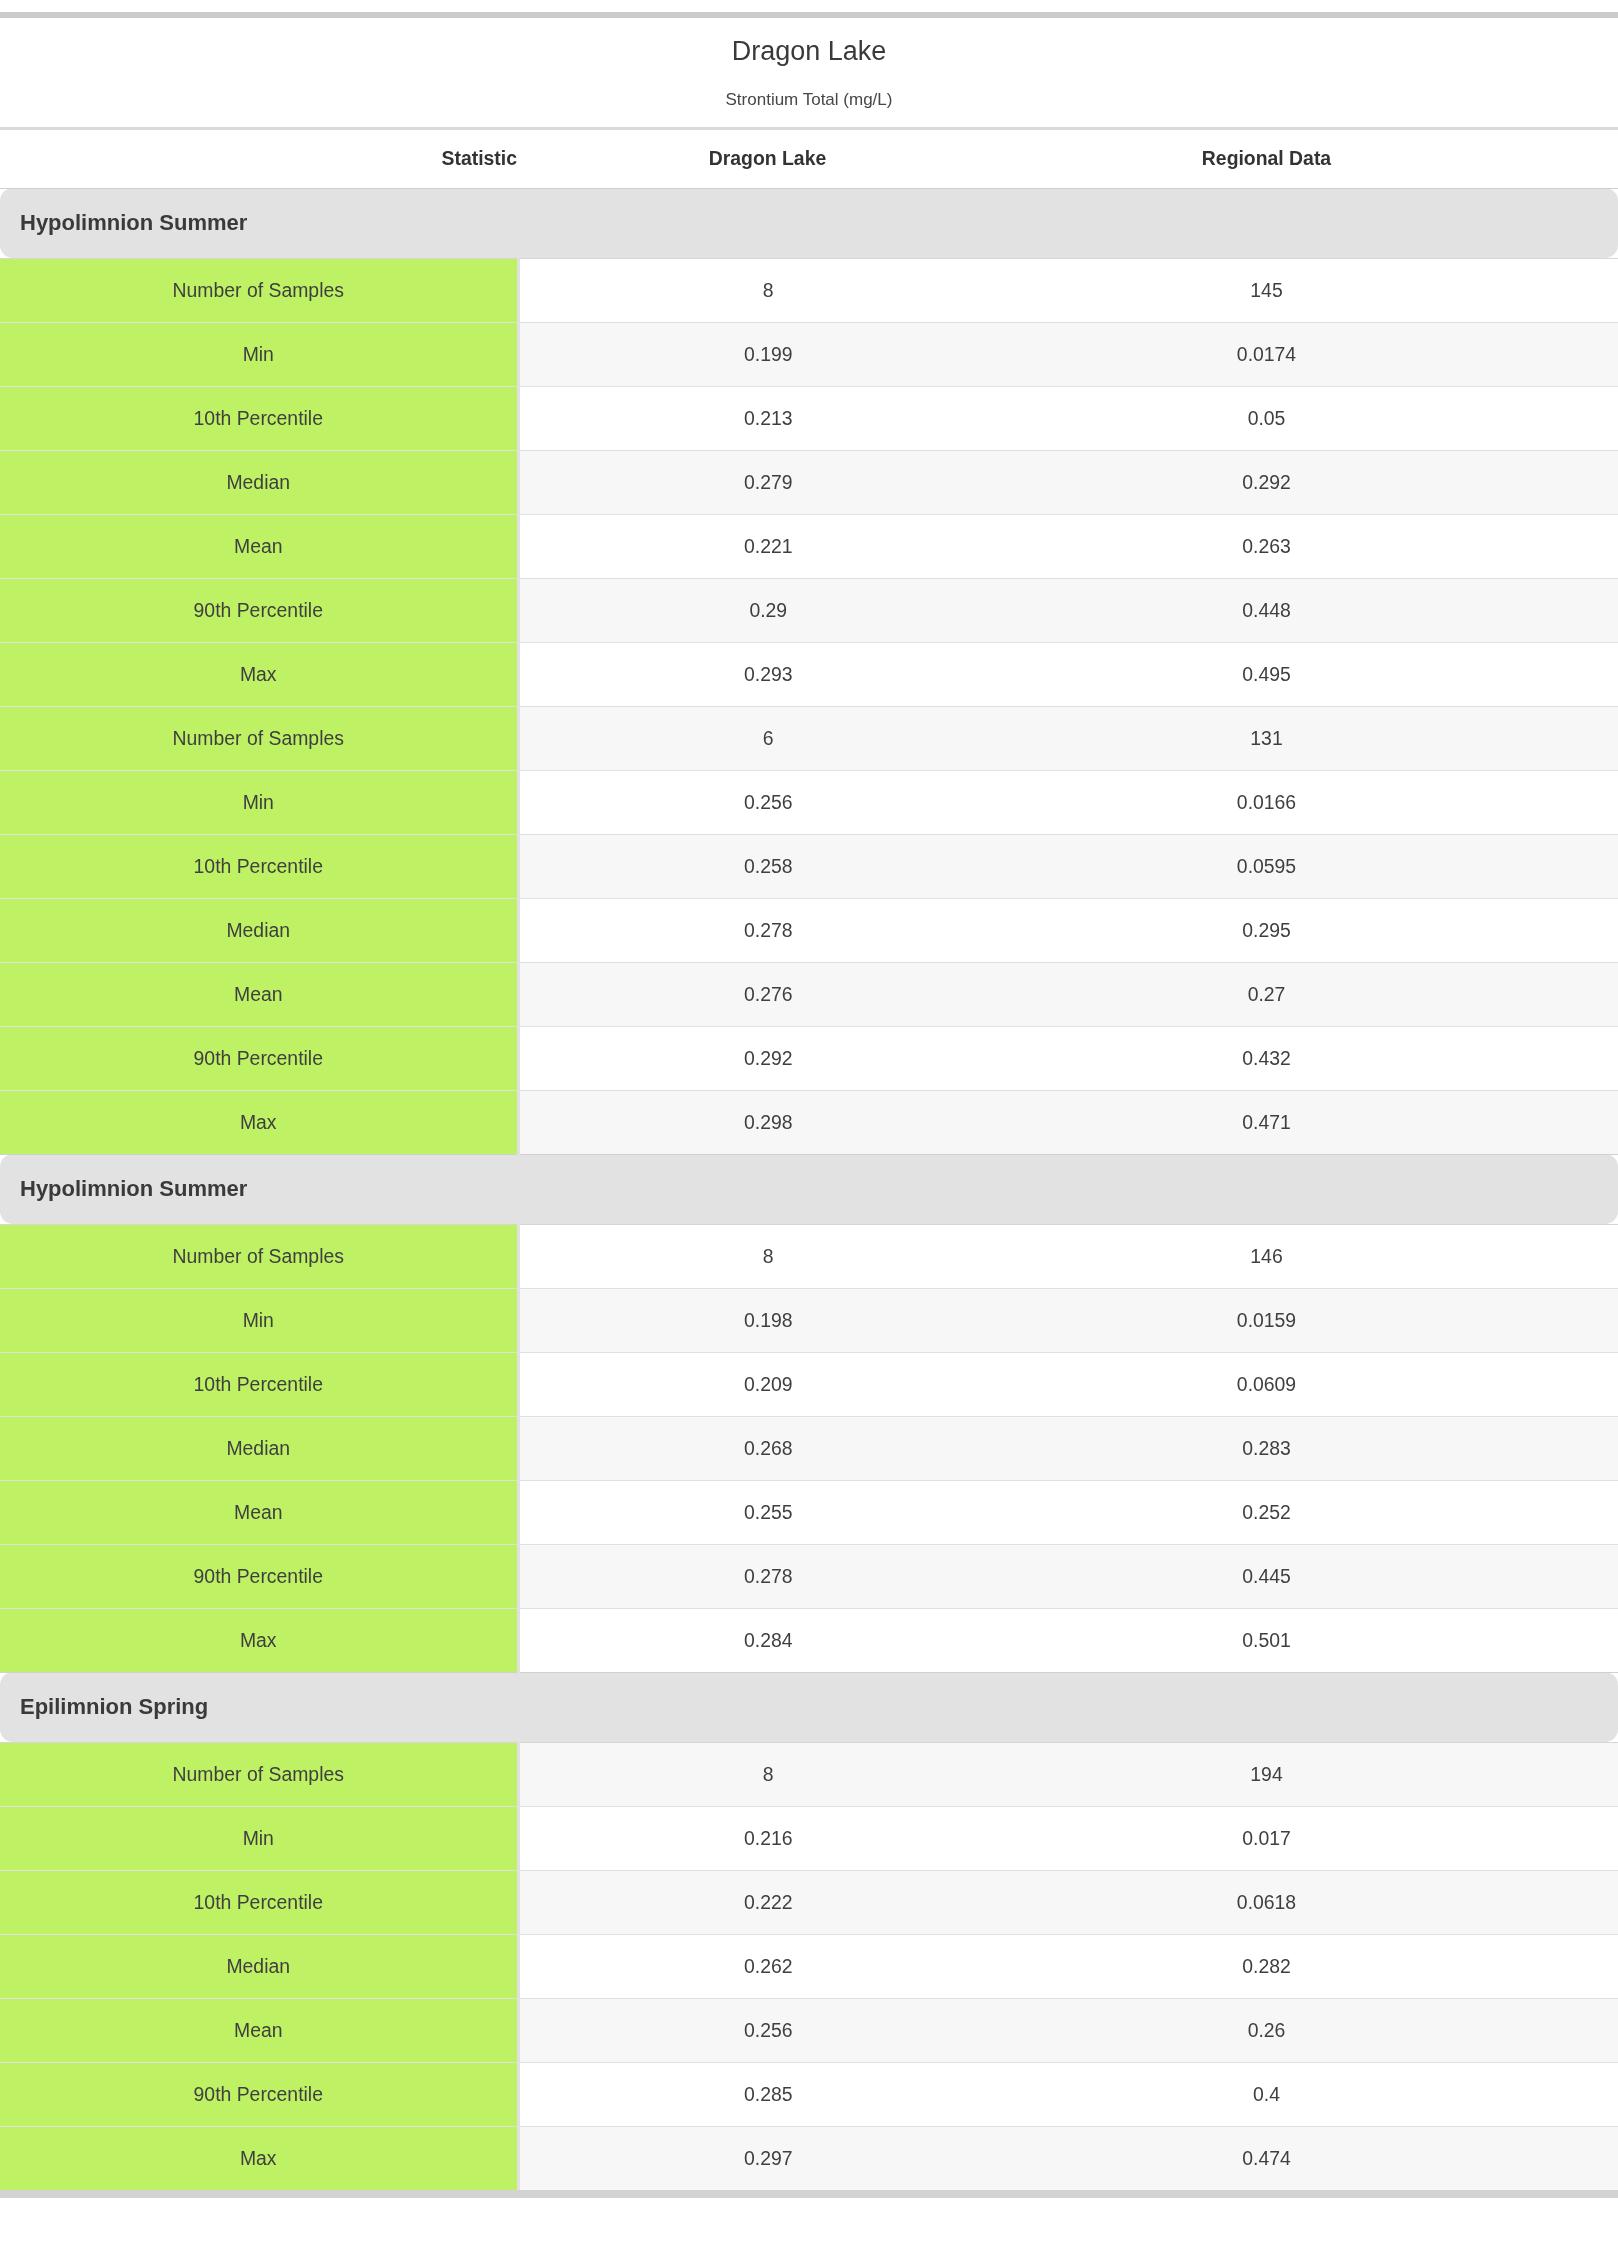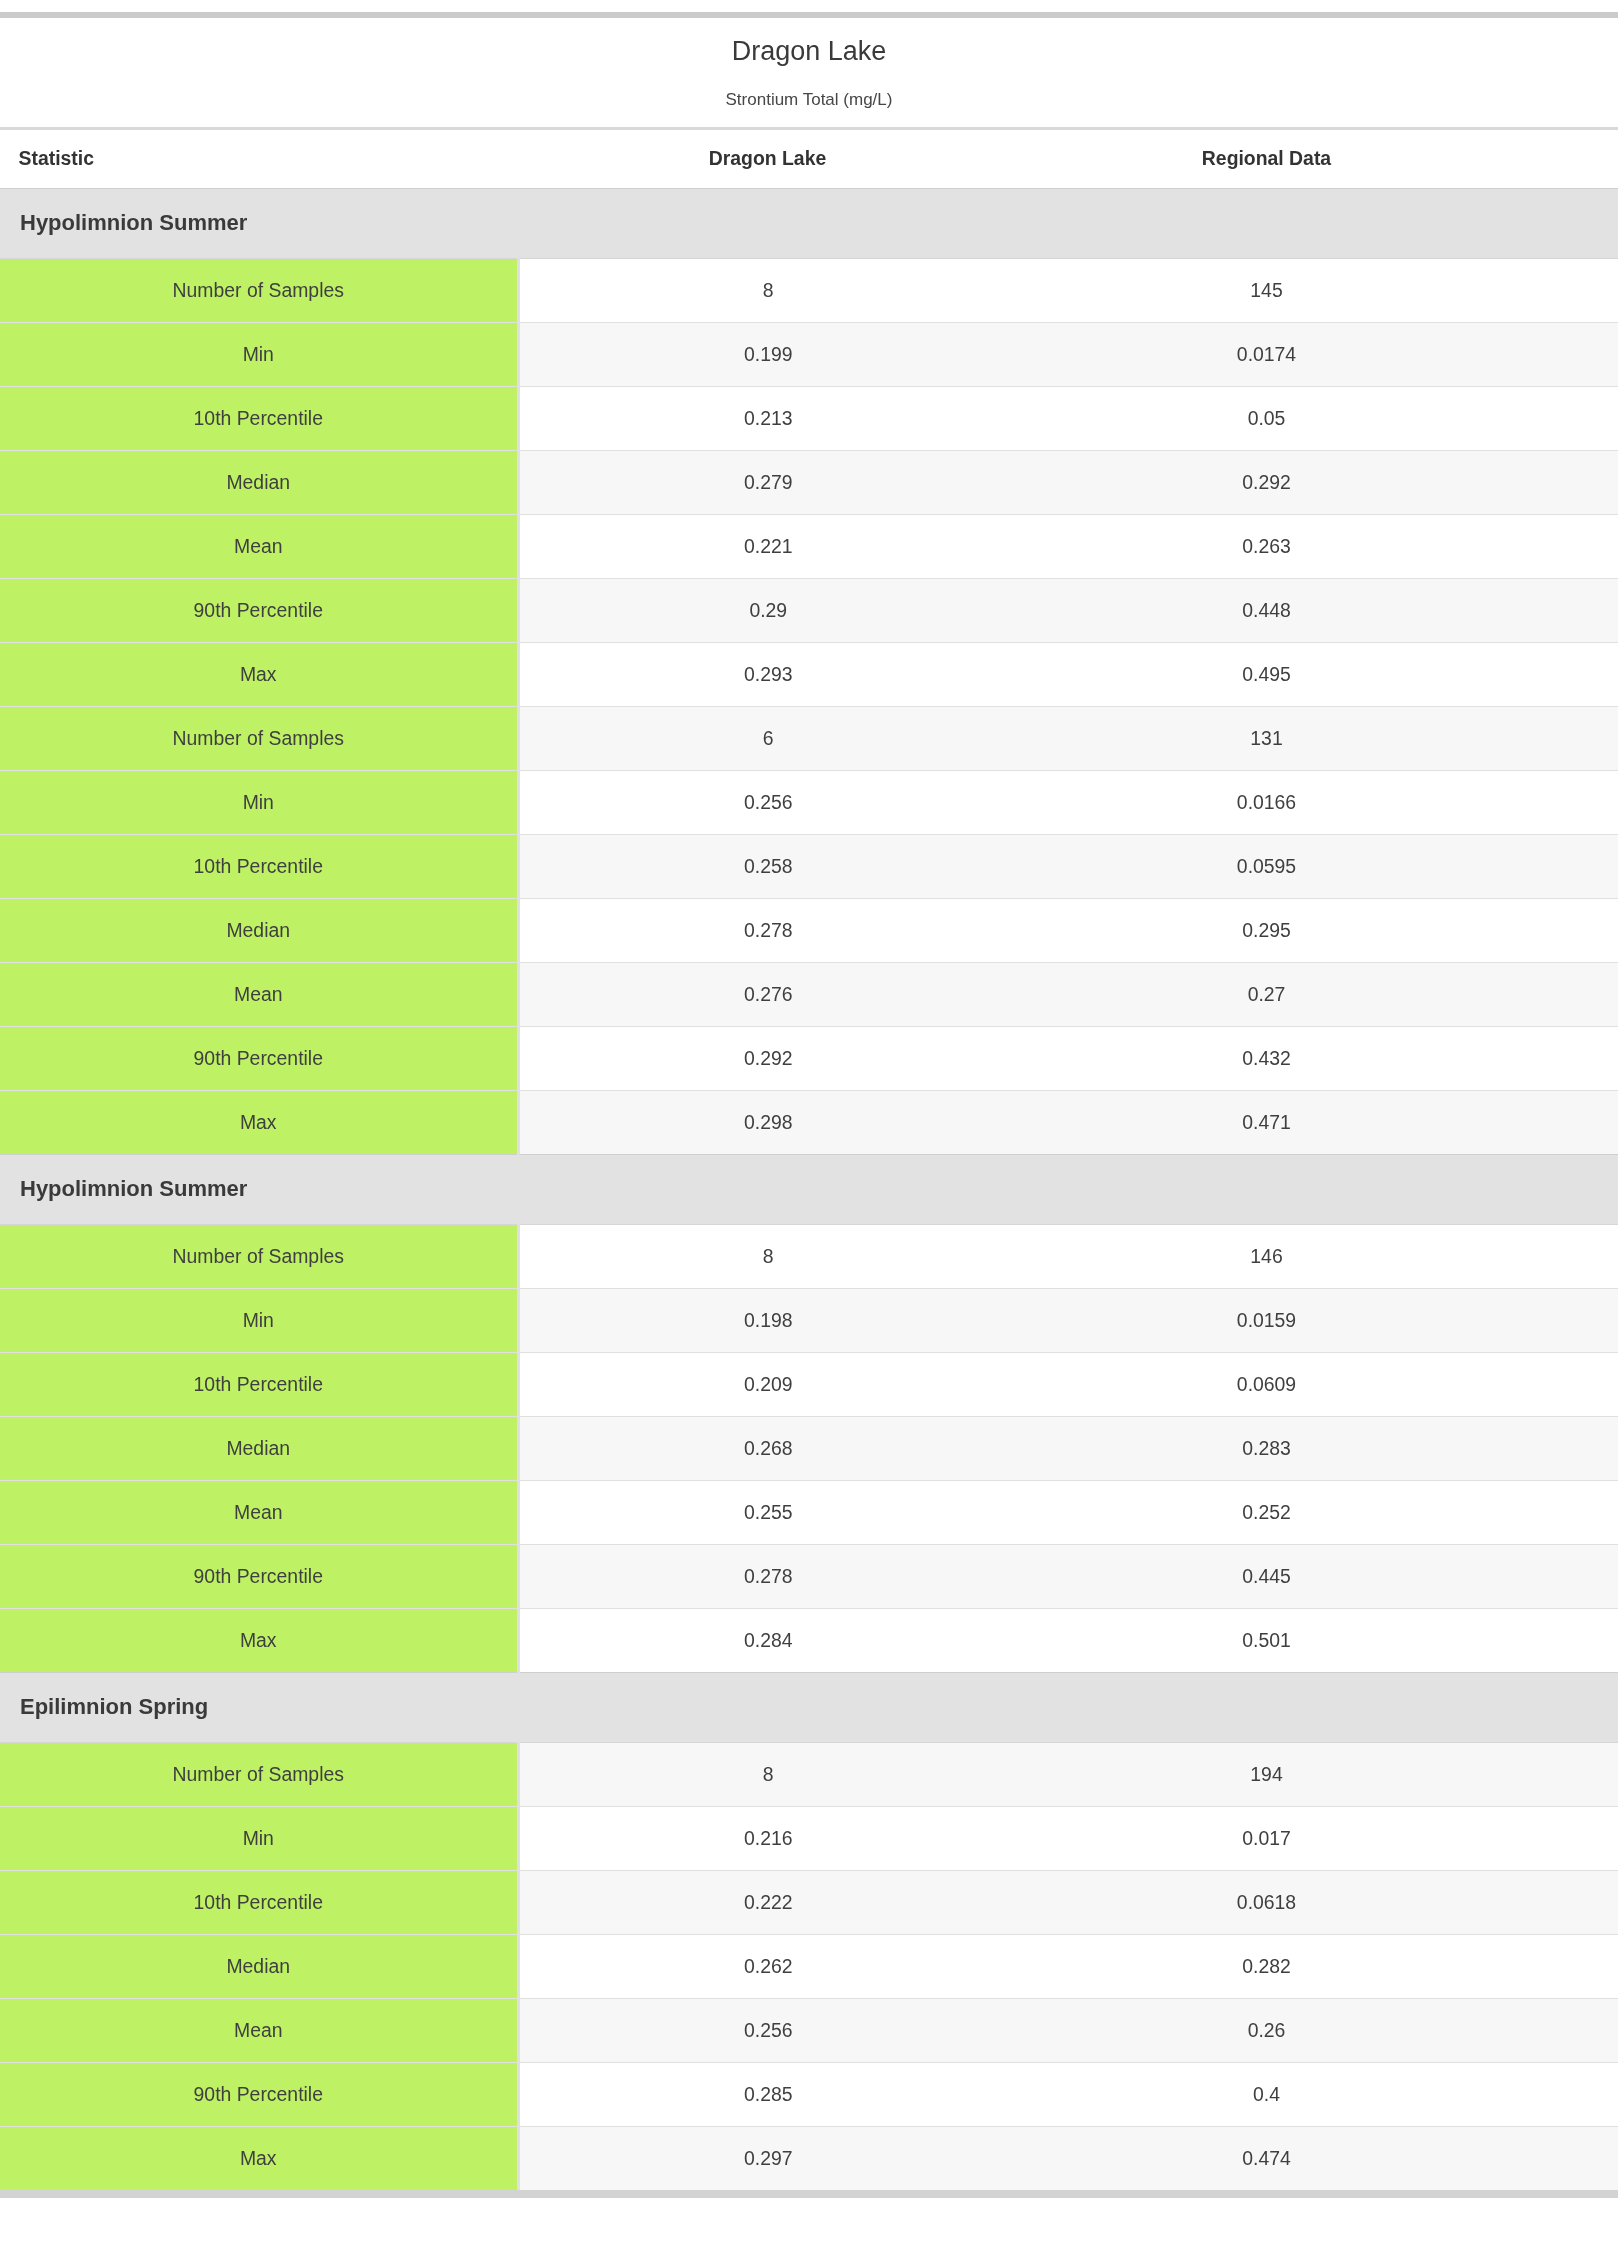--- a/index.html
+++ b/index.html
@@ -32,34 +32,35 @@
   col.c-regional{width:499px;}
   col.c-spacer{width:102px;}
 
   thead th{
     height:56px;
     font-weight:700;
     color:#333333;
     vertical-align:middle;
     background:#ffffff;
   }
-  thead th.stat-col{text-align:left;padding-left:18.5px;}
+  thead th.stat-col{text-align:right;padding-left:18.5px;}
   thead th.data-col{text-align:center;}
 
   tr.section-row td{
     background:#e2e2e2;
     border-top:1.7px solid #cfcfcf;
     border-bottom:1.7px solid #d6d6d6;
     height:67px;
     font-weight:700;
     font-size:22px;
     color:#3a3a3a;
     text-align:left;
     padding-left:20px;
     vertical-align:middle;
+    border-radius:13px;
   }
 
   tr.data-row td{
     height:61px;
     border-top:1.7px solid #e0e0e0;
     text-align:center;
     vertical-align:middle;
     background:#ffffff;
     color:#3f3f3f;
   }

